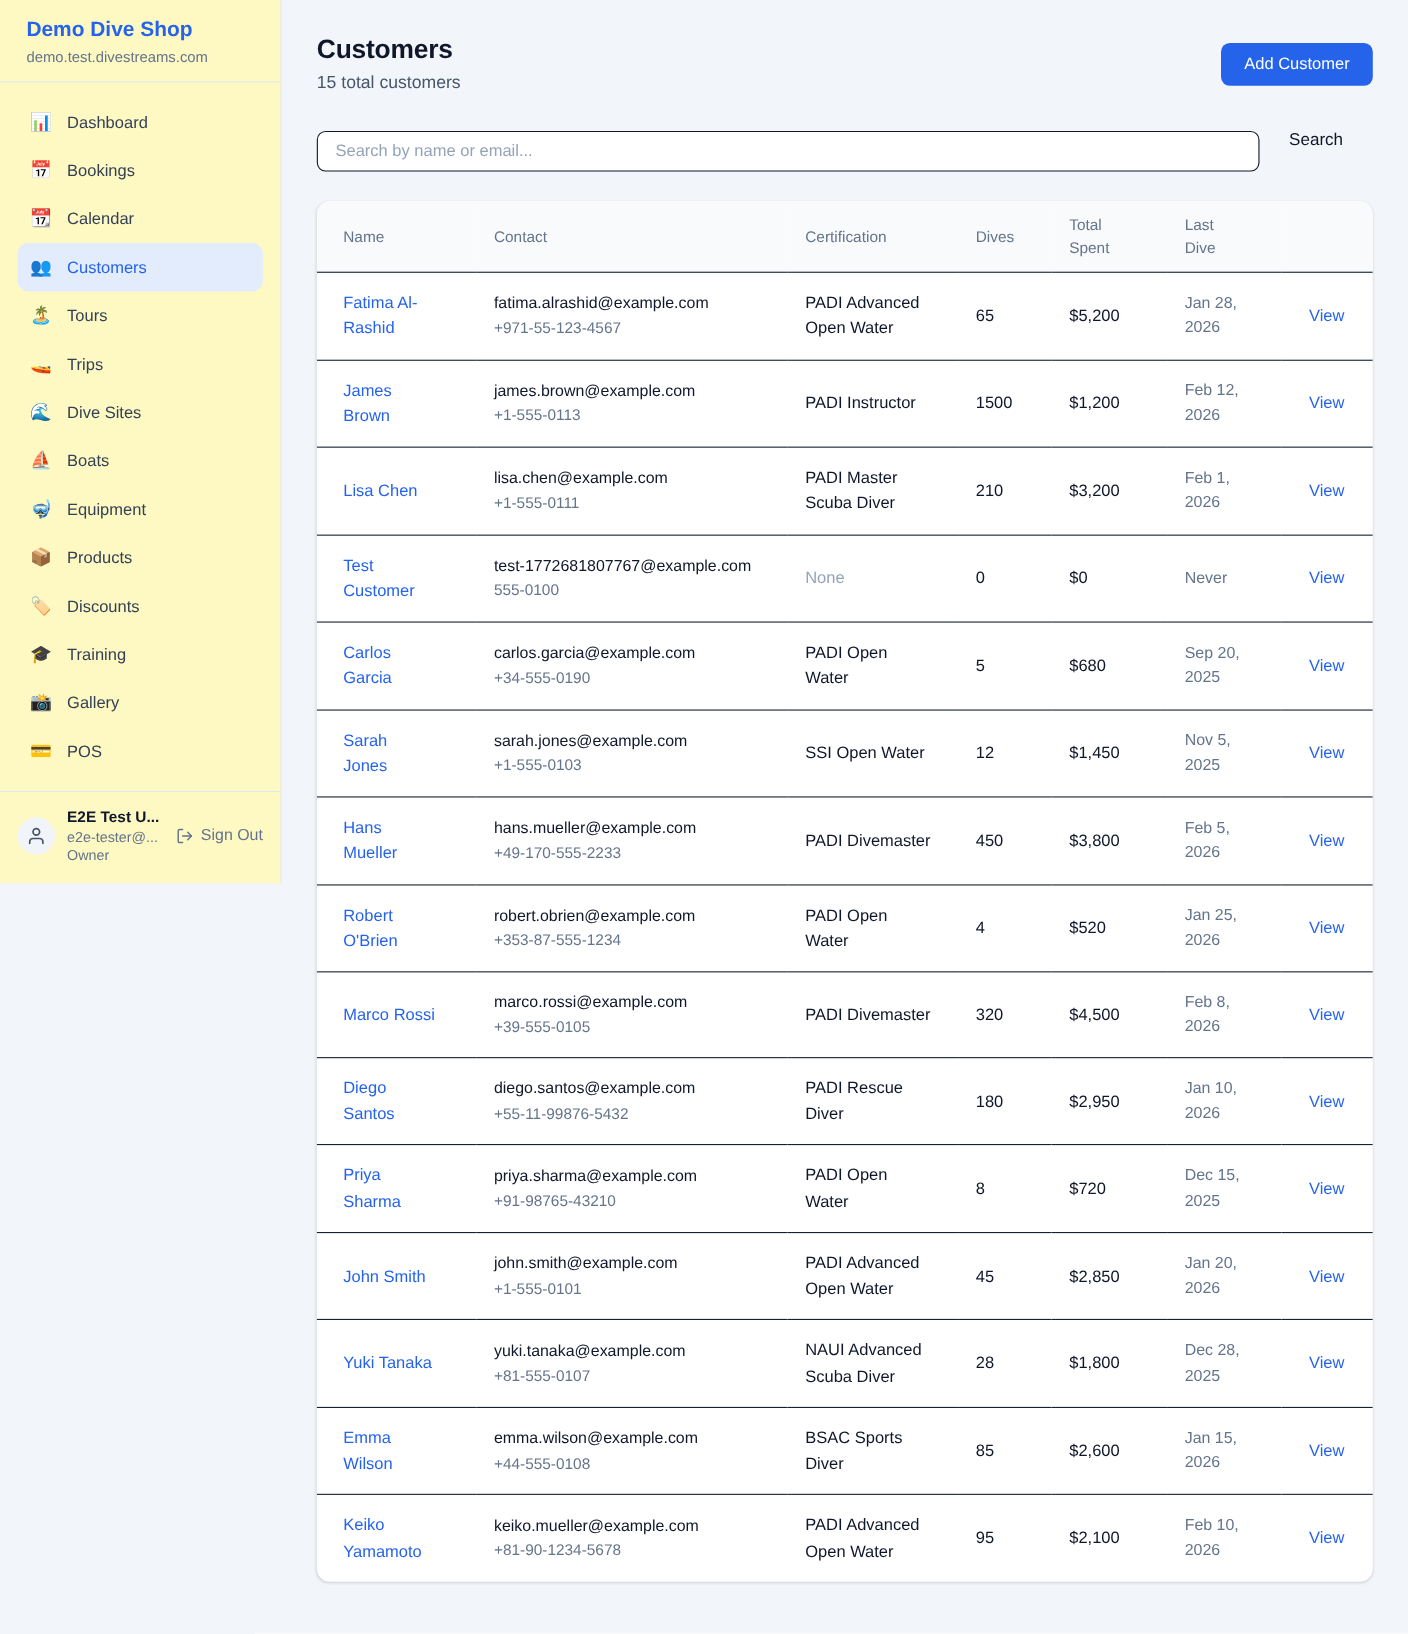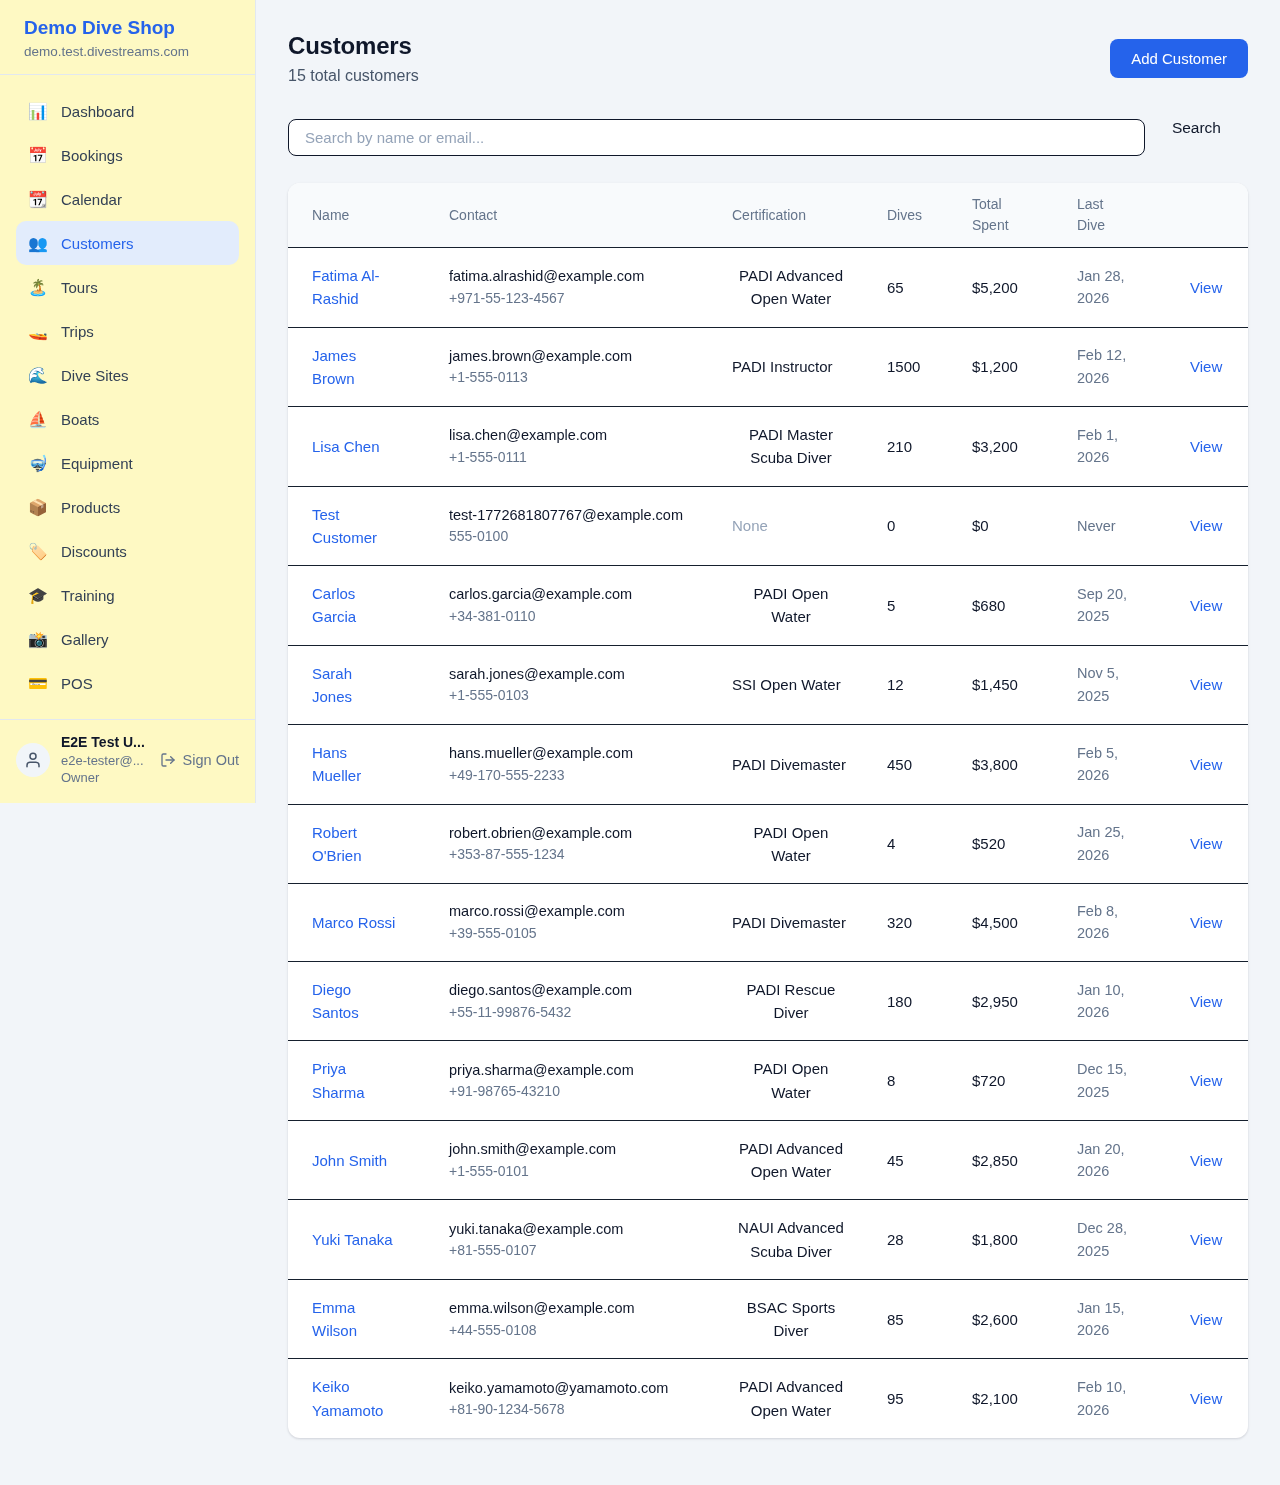--- a/index.html
+++ b/index.html
@@ -85,21 +85,21 @@
   tbody td {
     padding: 16px; font-size: 15px; line-height: 1.55;
     vertical-align: middle; border-top: 1px solid #16202e;
   }
   tbody tr:first-child td { border-top: none; }
   tbody td:first-child { padding-left: 24px; }
   td.c-action { padding-left: 25px; }
   .name-link { color: #2563eb; font-weight: 500; cursor: pointer; display: inline-block; max-width: 84px; }
   .email { color: #0f172a; font-size: 14.5px; overflow-wrap: break-word; }
   .phone { color: #64748b; font-size: 14px; }
-  .cert  { display: inline-block; max-width: 118px; color: #0f172a; text-align: center; }
+  .cert  { display: inline-block; max-width: 118px; color: #0f172a; }
   .cert.none { color: #94a3b8; }
   .dives, .spent { color: #0f172a; }
   .date { color: #64748b; font-size: 14.5px; display: inline-block; max-width: 62px; }
   .view-link { color: #2563eb; font-weight: 500; cursor: pointer; }
 </style>
 </head>
 <body>
 
 <aside class="sidebar">
   <div class="sb-head">
@@ -269,21 +269,21 @@
             <td class="c-cert"><span class="cert none">None</span></td>
             <td class="c-dives"><span class="dives">0</span></td>
             <td class="c-spent"><span class="spent">$0</span></td>
             <td class="c-last"><span class="date">Never</span></td>
             <td class="c-action"><a class="view-link">View</a></td>
           </tr>
           <tr>
             <td class="c-name"><span class="name-link">Carlos Garcia</span></td>
             <td class="c-contact">
               <div class="email">carlos.garcia@example.com</div>
-              <div class="phone">+34-381-0110</div>
+              <div class="phone">+34-555-0190</div>
             </td>
             <td class="c-cert"><span class="cert">PADI Open Water</span></td>
             <td class="c-dives"><span class="dives">5</span></td>
             <td class="c-spent"><span class="spent">$680</span></td>
             <td class="c-last"><span class="date">Sep 20, 2025</span></td>
             <td class="c-action"><a class="view-link">View</a></td>
           </tr>
           <tr>
             <td class="c-name"><span class="name-link">Sarah Jones</span></td>
             <td class="c-contact">
@@ -388,21 +388,21 @@
             </td>
             <td class="c-cert"><span class="cert">BSAC Sports Diver</span></td>
             <td class="c-dives"><span class="dives">85</span></td>
             <td class="c-spent"><span class="spent">$2,600</span></td>
             <td class="c-last"><span class="date">Jan 15, 2026</span></td>
             <td class="c-action"><a class="view-link">View</a></td>
           </tr>
           <tr>
             <td class="c-name"><span class="name-link">Keiko Yamamoto</span></td>
             <td class="c-contact">
-              <div class="email">keiko.yamamoto@yamamoto.com</div>
+              <div class="email">keiko.mueller@example.com</div>
               <div class="phone">+81-90-1234-5678</div>
             </td>
             <td class="c-cert"><span class="cert">PADI Advanced Open Water</span></td>
             <td class="c-dives"><span class="dives">95</span></td>
             <td class="c-spent"><span class="spent">$2,100</span></td>
             <td class="c-last"><span class="date">Feb 10, 2026</span></td>
             <td class="c-action"><a class="view-link">View</a></td>
           </tr>
         </tbody>
     </table>

